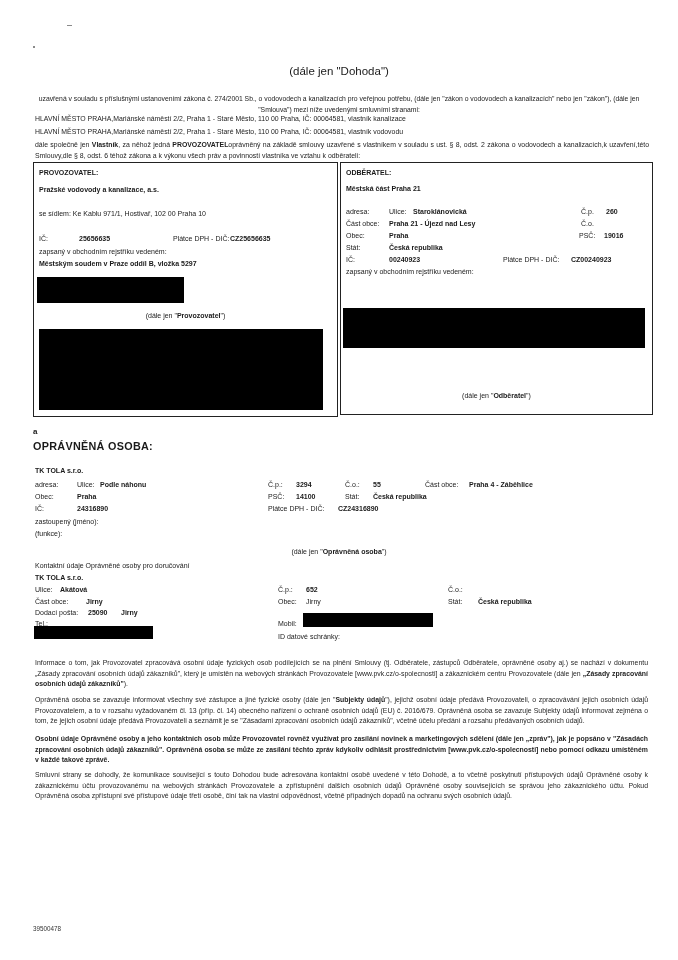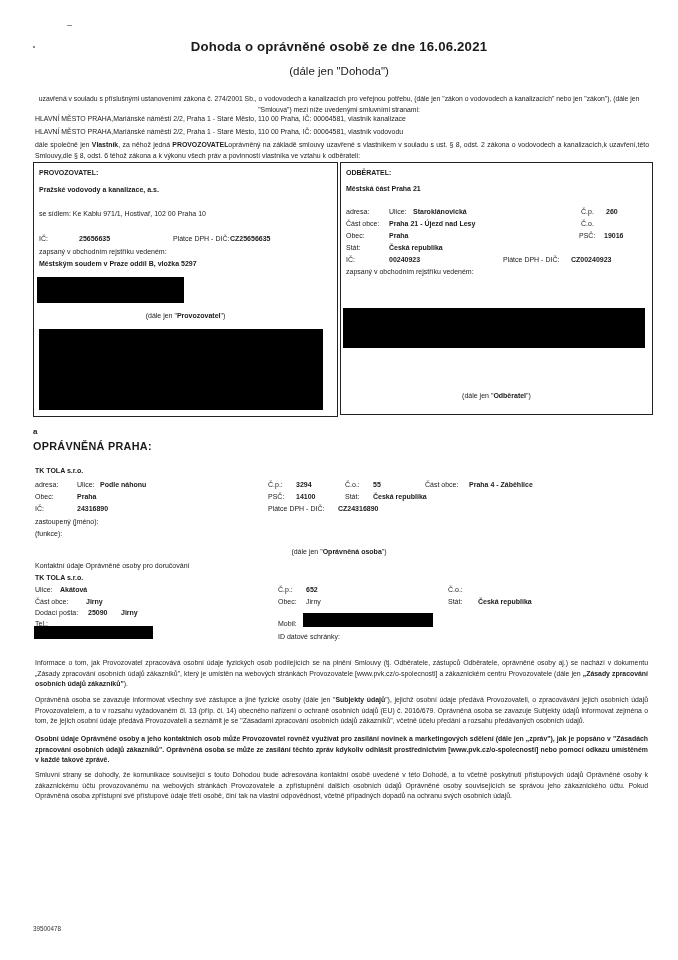--- a/index.html
+++ b/index.html
@@ -31,21 +31,20 @@
   .mark { position:absolute; background:#8a8a8a; }
 </style>
 </head>
 <body>
 
 <div class="page">
 
   <div class="mark" style="left:67px; top:25px; width:5px; height:1px;"></div>
   <div class="mark" style="left:33px; top:46px; width:2px; height:2px;"></div>
 
-  <div class="doc-title">Dohoda o oprávněné osobě ze dne 16.06.2021</div>
   <div class="doc-subtitle">(dále jen "Dohoda")</div>
   <div class="preamble">uzavřená v souladu s příslušnými ustanoveními zákona č. 274/2001 Sb., o vodovodech a kanalizacích pro veřejnou potřebu, (dále jen "zákon o vodovodech a kanalizacích" nebo jen "zákon"), (dále jen "Smlouva") mezi níže uvedenými smluvními stranami:</div>
   <div class="ownerline" style="top:115px">HLAVNÍ MĚSTO PRAHA,Mariánské náměstí 2/2, Praha 1 - Staré Město, 110 00 Praha, IČ: 00064581, vlastník kanalizace</div>
   <div class="ownerline" style="top:128px">HLAVNÍ MĚSTO PRAHA,Mariánské náměstí 2/2, Praha 1 - Staré Město, 110 00 Praha, IČ: 00064581, vlastník vodovodu</div>
 
   <div class="introp"><span>dále společně jen </span><span class="b">Vlastník</span><span>, za něhož jedná </span><span class="b">PROVOZOVATEL</span><span>oprávněný na základě smlouvy uzavřené s vlastníkem v souladu s ust. § 8, odst. 2 zákona o vodovodech a kanalizacích,k uzavření,této Smlouvy,dle § 8, odst. 6 téhož zákona a k výkonu všech práv a povinností vlastníka ve vztahu k odběrateli:</span></div>
 
   <div class="box" style="left:33px; top:162px; width:303px; height:253px;">
     <span class="t b" style="left:5px; top:5px;">PROVOZOVATEL:</span>
     <span class="t b" style="left:5px; top:22px;">Pražské vodovody a kanalizace, a.s.</span>
@@ -81,21 +80,21 @@
     <span class="t" style="left:5px; top:92px;">IČ:</span>
     <span class="t b" style="left:48px; top:92px;">00240923</span>
     <span class="t" style="left:162px; top:92px;">Plátce DPH - DIČ:</span>
     <span class="t b" style="left:230px; top:92px;">CZ00240923</span>
     <span class="t" style="left:5px; top:104px;">zapsaný v obchodním rejstříku vedeném:</span>
     <div class="redact" style="left:2px; top:145px; width:302px; height:40px;"></div>
     <div class="alias" style="top:229px;"><span>(dále jen "</span><span class="b">Odběratel</span><span>")</span></div>
   </div>
 
   <div class="sec-a">a</div>
-  <div class="sec-heading">OPRÁVNĚNÁ PRAHA:</div>
+  <div class="sec-heading">OPRÁVNĚNÁ OSOBA:</div>
 
   <div class="prow b" style="top:467px">
     <span style="left:35px">TK TOLA s.r.o.</span>
   </div>
   <div class="prow" style="top:481px">
     <span style="left:35px">adresa:</span>
     <span style="left:77px">Ulice:</span>
     <span class="b" style="left:100px">Podle náhonu</span>
     <span style="left:268px">Č.p.:</span>
     <span class="b" style="left:296px">3294</span>

